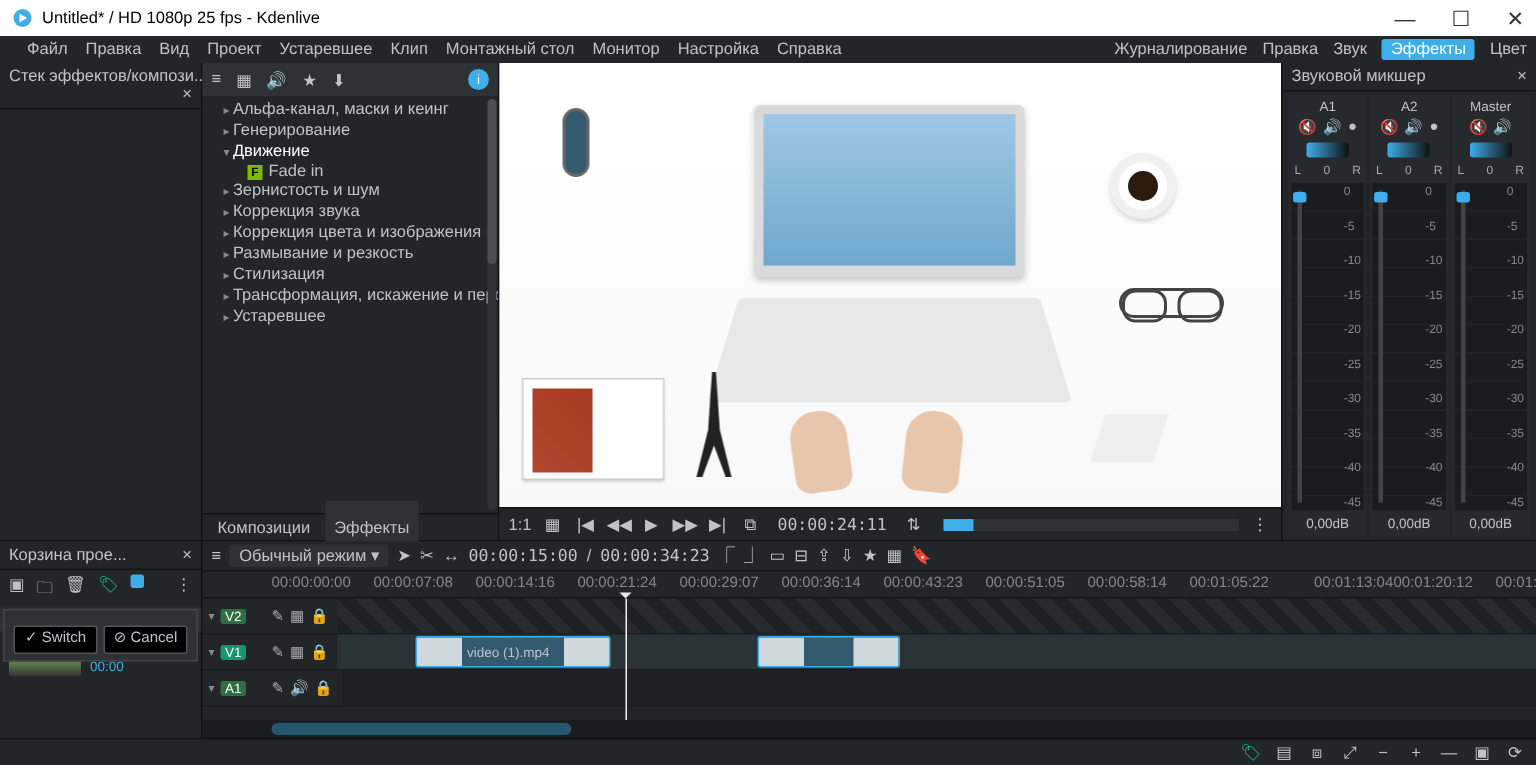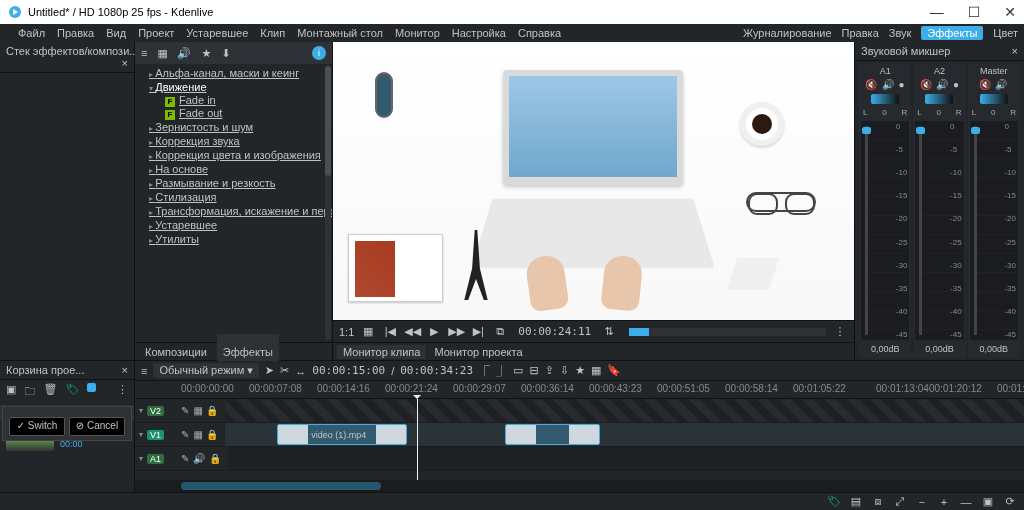--- a/index.html
+++ b/index.html
@@ -23,21 +23,21 @@
 .effects-panel-col { width: 135px; background: #232629; border-right: 1px solid #111; display: flex; flex-direction: column; }
 .panel-header { padding: 3px 6px; border-bottom: 1px solid #111; font-size: 11px; white-space: nowrap; }
 .panel-header .x { float: right; }
 .effect-instance { padding: 3px 6px; font-size: 11px; display: flex; align-items: center; gap: 8px; }
 .effects-panel-col .icons { margin-left: auto; display: flex; gap: 6px; color: #bfc3c6; }
 
 
 .effect-tree-col { width: 198px; background: #232629; border-right: 1px solid #111; display: flex; flex-direction: column; }
 .tree-toolbar { height: 22px; background: #2e3236; display: flex; align-items: center; gap: 10px; padding: 0 6px; }
 .tree-toolbar .info { margin-left: auto; width: 14px; height: 14px; background: #3daee9; border-radius: 50%; color: #fff; font-size: 9px; display: flex; align-items: center; justify-content: center; }
-.tree-body { flex: 1; overflow: hidden; padding: 2px 0 0 0; font-size: 11px; position: relative; text-decoration: underline; }
+.tree-body { flex: 1; overflow: hidden; padding: 2px 0 0 0; font-size: 11px; position: relative; }
 .tree-body .item { padding: 1px 6px 1px 14px; white-space: nowrap; }
 .tree-body .item.expanded { color: #fff; }
 .tree-body .tri::before { content: "▸ "; color: #888; font-size: 8px; }
 .tree-body .tri.down::before { content: "▾ "; }
 .tree-body .leaf { padding-left: 30px; }
 .tree-body .leaf .badge { display: inline-block; width: 10px; height: 10px; background: #7cbb00; color: #000; font-size: 8px; line-height: 10px; text-align: center; margin-right: 4px; font-weight: bold; }
 .scroll-track { position: absolute; right: 1px; top: 2px; bottom: 2px; width: 6px; background: #2e3236; border-radius: 3px; }
 .scroll-thumb { position: absolute; right: 1px; top: 2px; width: 6px; height: 110px; background: #4a4f54; border-radius: 3px; }
 .tree-tabs { height: 18px; display: flex; gap: 4px; border-top: 1px solid #111; align-items: center; padding: 0 4px; font-size: 11px; }
 .tree-tabs .tab { padding: 12px 6px; }
@@ -188,32 +188,30 @@
     <div class="tree-toolbar">
       <span class="icon">≡</span>
       <span class="icon">▦</span>
       <span class="icon">🔊</span>
       <span class="icon">★</span>
       <span class="icon">⬇</span>
       <span class="info">i</span>
     </div>
     <div class="tree-body">
       <div class="item tri">Альфа-канал, маски и кеинг</div>
+      <div class="item tri">Генерирование</div>
       <div class="item tri down expanded">Движение</div>
       <div class="leaf"><span class="badge">F</span><span>Fade in</span></div>
-      <div class="leaf"><span class="badge">F</span><span>Fade out</span></div>
       <div class="item tri">Зернистость и шум</div>
       <div class="item tri">Коррекция звука</div>
       <div class="item tri">Коррекция цвета и изображения</div>
-      <div class="item tri">На основе</div>
       <div class="item tri">Размывание и резкость</div>
       <div class="item tri">Стилизация</div>
       <div class="item tri">Трансформация, искажение и перспектива</div>
       <div class="item tri">Устаревшее</div>
-      <div class="item tri">Утилиты</div>
       <div class="scroll-track"></div>
       <div class="scroll-thumb"></div>
     </div>
     <div class="tree-tabs">
       <span class="tab">Композиции</span>
       <span class="tab active">Эффекты</span>
     </div>
   </div>
 
   <div class="monitor-col">
@@ -238,24 +236,20 @@
       <span class="btn icon">|◀</span>
       <span class="btn icon">◀◀</span>
       <span class="btn icon">▶</span>
       <span class="btn icon">▶▶</span>
       <span class="btn icon">▶|</span>
       <span class="btn icon">⧉</span>
       <span class="tc">00:00:24:11</span>
       <span class="btn icon">⇅</span>
       <div class="ruler"></div>
       <span class="btn icon">⋮</span>
-    </div>
-    <div class="monitor-tabs">
-      <span class="tab active">Монитор клипа</span>
-      <span class="tab">Монитор проекта</span>
     </div>
   </div>
 
   <div class="mixer-col">
     <div class="panel-header">
       <span>Звуковой микшер</span>
       <span class="x">×</span>
     </div>
     <div class="mixer-tracks">
       <div class="mixer-track">

